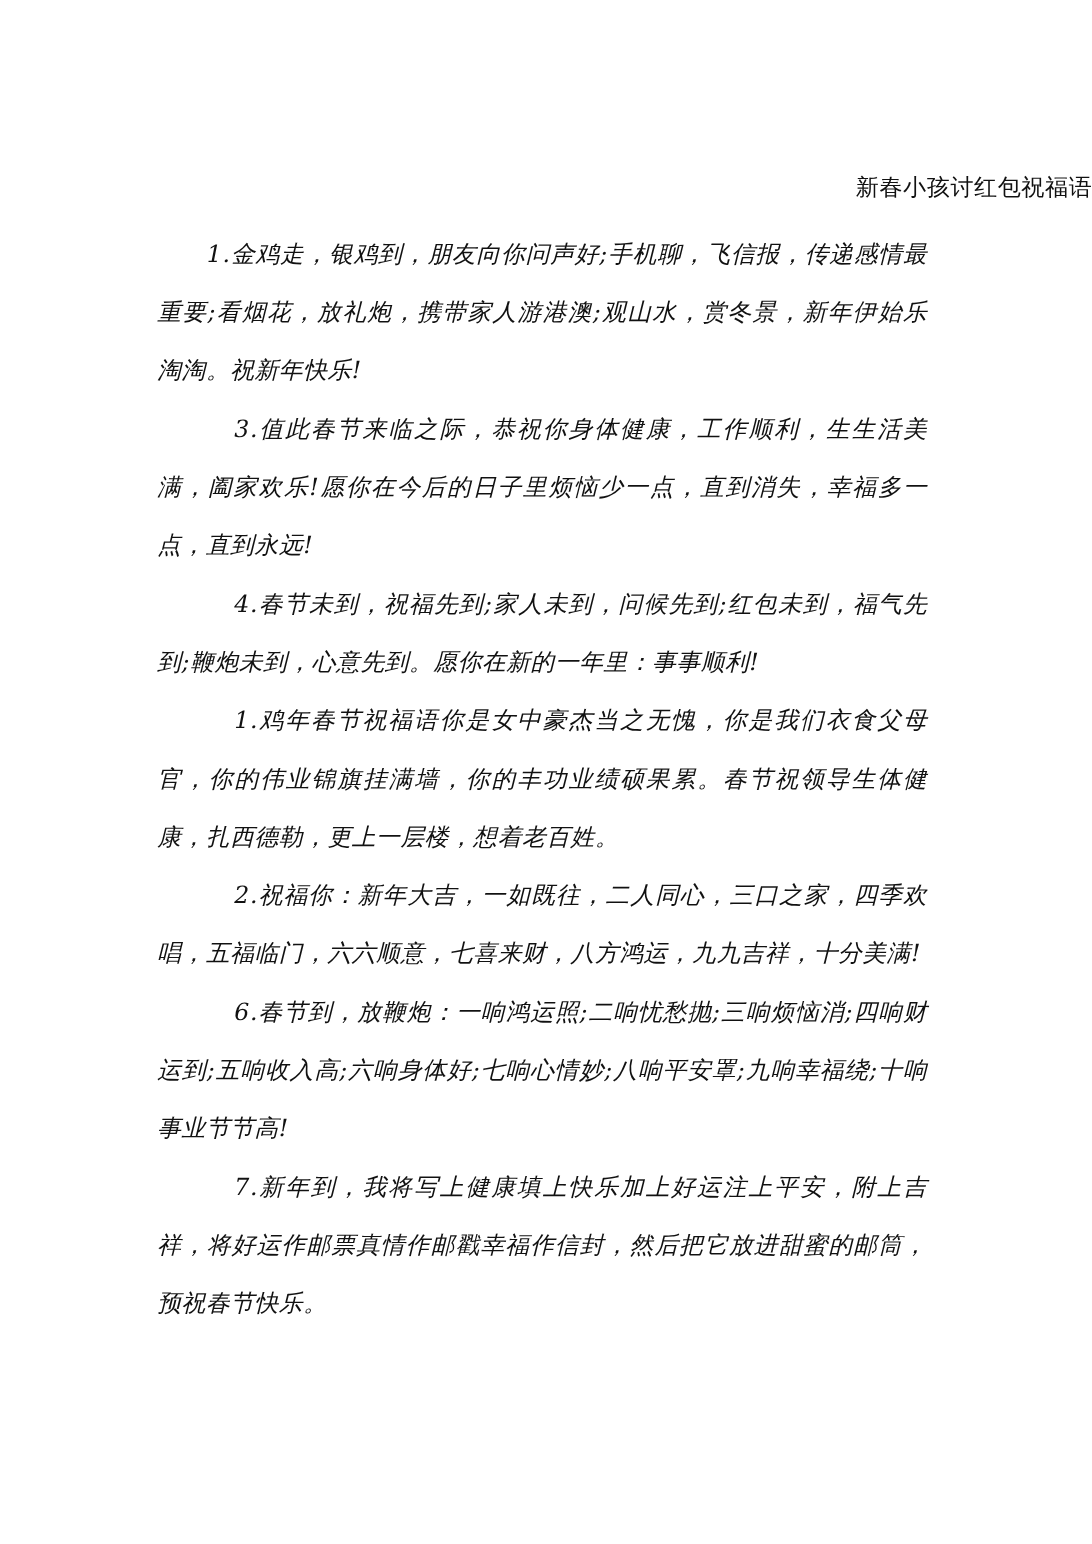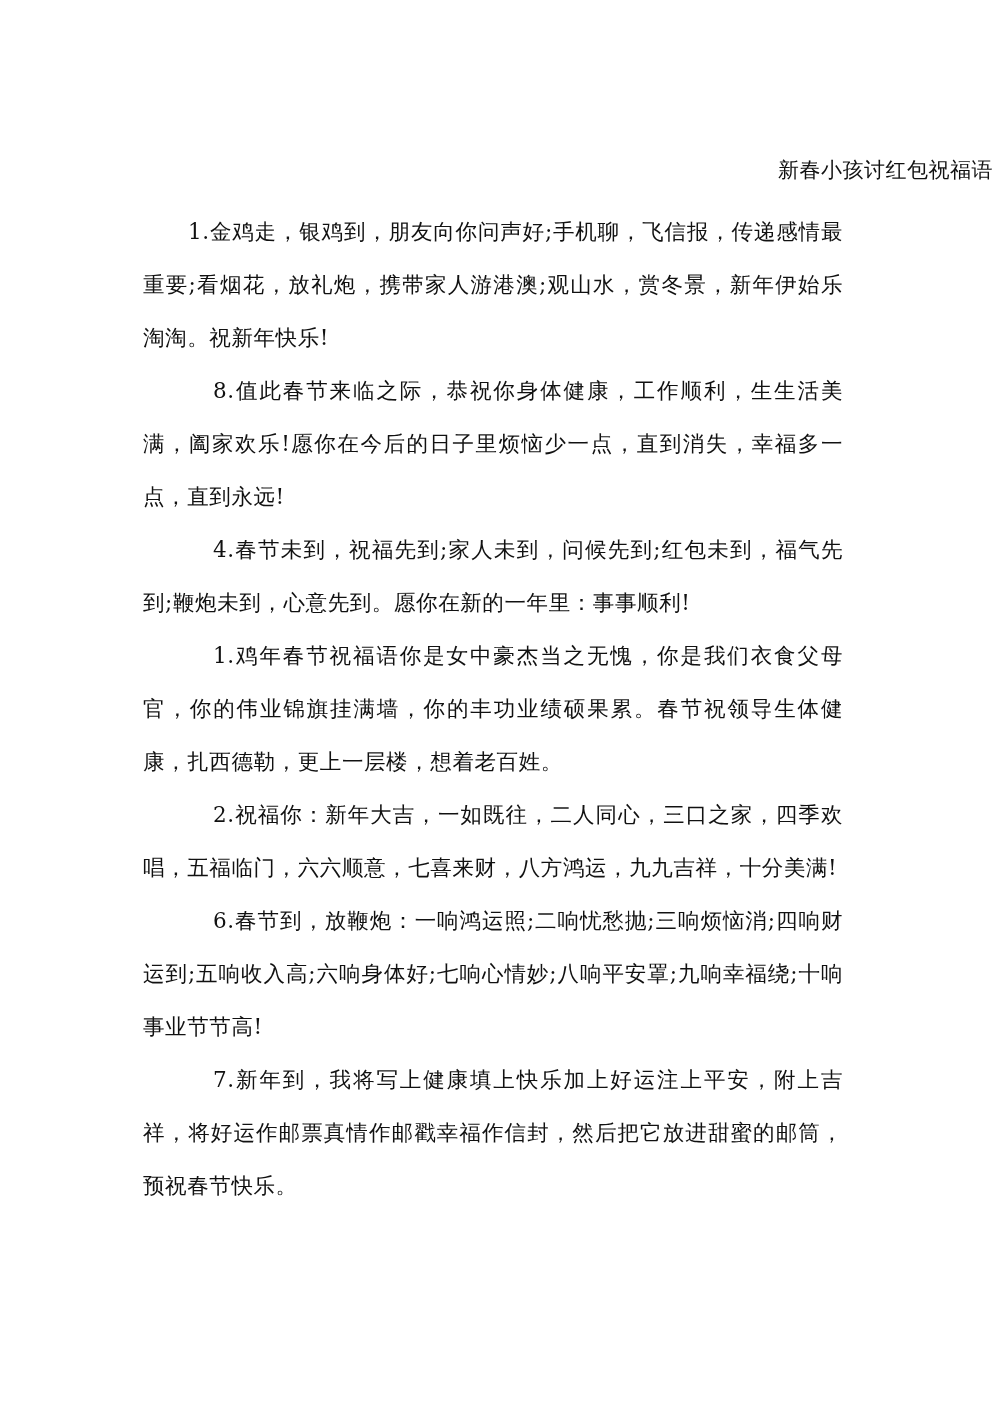--- a/index.html
+++ b/index.html
@@ -40,36 +40,37 @@
       width: 700px;
     }
     .para {
       margin: 0;
       font-size: 21.5px;
       line-height: 53px;
       text-align: justify;
       text-justify: inter-character;
       letter-spacing: 0.6px;
       word-break: break-all;
+      font-style: italic;
     }
     .para.first {
       text-indent: 45px;
     }
     .para.indent {
       text-indent: 70px;
     }
   </style>
 </head>
 <body>
 
 <div class="page">
   <div class="title">新春小孩讨红包祝福语</div>
 
   <div class="body">
     <p class="para first">1.金鸡走，银鸡到，朋友向你问声好;手机聊，飞信报，传递感情最重要;看烟花，放礼炮，携带家人游港澳;观山水，赏冬景，新年伊始乐淘淘。祝新年快乐!</p>
-    <p class="para indent">8.值此春节来临之际，恭祝你身体健康，工作顺利，生生活美满，阖家欢乐!愿你在今后的日子里烦恼少一点，直到消失，幸福多一点，直到永远!</p>
+    <p class="para indent">3.值此春节来临之际，恭祝你身体健康，工作顺利，生生活美满，阖家欢乐!愿你在今后的日子里烦恼少一点，直到消失，幸福多一点，直到永远!</p>
     <p class="para indent">4.春节未到，祝福先到;家人未到，问候先到;红包未到，福气先到;鞭炮未到，心意先到。愿你在新的一年里：事事顺利!</p>
     <p class="para indent">1.鸡年春节祝福语你是女中豪杰当之无愧，你是我们衣食父母官，你的伟业锦旗挂满墙，你的丰功业绩硕果累。春节祝领导生体健康，扎西德勒，更上一层楼，想着老百姓。</p>
     <p class="para indent">2.祝福你：新年大吉，一如既往，二人同心，三口之家，四季欢唱，五福临门，六六顺意，七喜来财，八方鸿运，九九吉祥，十分美满!</p>
     <p class="para indent">6.春节到，放鞭炮：一响鸿运照;二响忧愁抛;三响烦恼消;四响财运到;五响收入高;六响身体好;七响心情妙;八响平安罩;九响幸福绕;十响事业节节高!</p>
     <p class="para indent">7.新年到，我将写上健康填上快乐加上好运注上平安，附上吉祥，将好运作邮票真情作邮戳幸福作信封，然后把它放进甜蜜的邮筒，预祝春节快乐。</p>
   </div>
 </div>
 
 </body></html>

